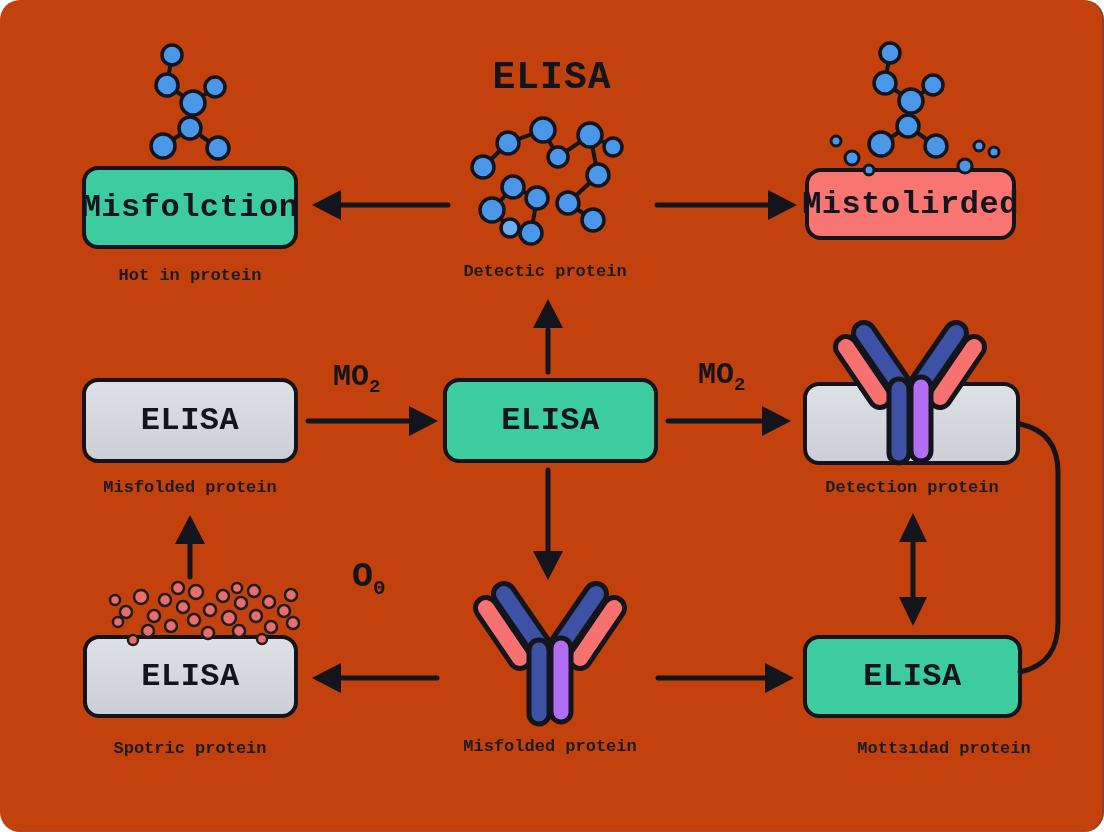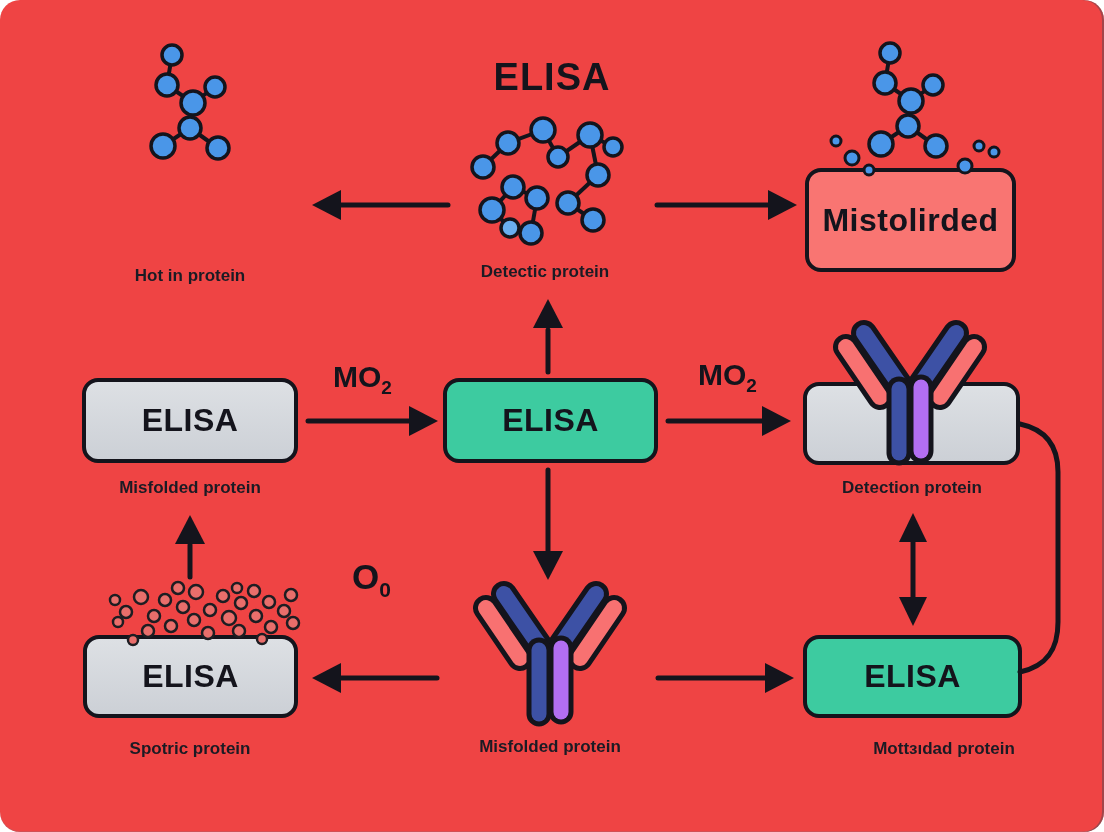--- a/index.html
+++ b/index.html
@@ -1,20 +1,20 @@
 <!DOCTYPE html>
 <html><head>
 <meta charset="utf-8">
 <style>
   html,body{margin:0;padding:0;background:#ffffff;}
   .canvas{
     position:relative;width:1104px;height:832px;overflow:hidden;
-    background:#ef4444;border-radius:20px;
+    background:#c2410c;border-radius:20px;
     box-shadow: inset -2px 0 0 rgba(70,70,82,.45), inset 0 -1px 0 rgba(120,120,135,.25);
-    font-family:Liberation Sans, sans-serif;color:#14141c;
+    font-family:Liberation Mono, monospace;color:#14141c;
   }
   .box{
     position:absolute;box-sizing:border-box;
     border:4px solid #14141c;border-radius:16px;
     display:flex;align-items:center;justify-content:center;
     font-weight:700;font-size:32px;letter-spacing:.5px;color:#14141c;
   }
   .box.green{background:#3dcba0;}
   .box.red{background:#f97572;}
   .box.gray{background:linear-gradient(#dde0e4,#ccd0d6);}
@@ -32,21 +32,24 @@
   .annot.o0 sub{font-size:21px;}
   svg.overlay{position:absolute;left:0;top:0;pointer-events:none;}
 </style>
 </head>
 <body>
 
 <div class="canvas">
 
   <div class="title" style="left:402px;top:56px;">ELISA</div>
 
-  <div class="box red" style="left:805px;top:168px;width:211px;height:104px;">
+  <div class="box green" style="left:82px;top:166px;width:216px;height:83px;">
+    <span>Misfolction</span>
+  </div>
+  <div class="box red" style="left:805px;top:168px;width:211px;height:72px;">
     <span>Mistolirded</span>
   </div>
   <div class="box gray" style="left:82px;top:378px;width:216px;height:85px;">
     <span>ELISA</span>
   </div>
   <div class="box green" style="left:443px;top:378px;width:215px;height:85px;">
     <span>ELISA</span>
   </div>
   <div class="box gray" style="left:803px;top:382px;width:217px;height:83px;"></div>
   <div class="box gray" style="left:83px;top:635px;width:215px;height:83px;">

